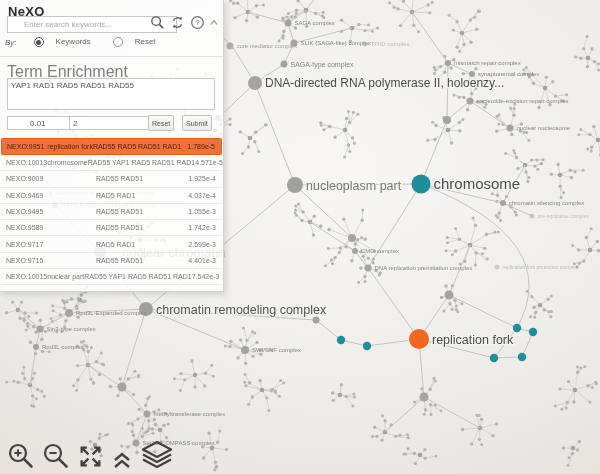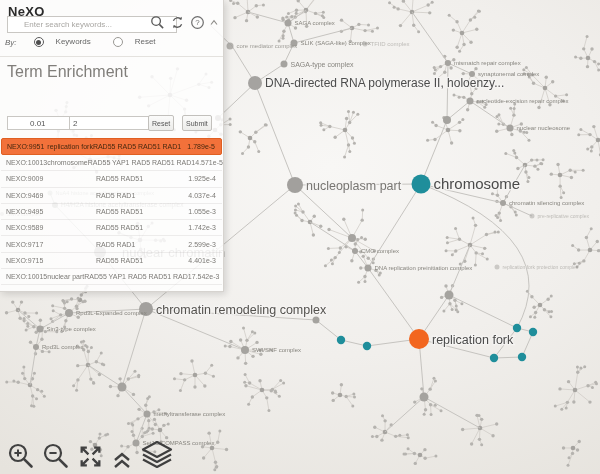--- a/index.html
+++ b/index.html
@@ -1576,20 +1576,21 @@
     </span>
     <span class="radio">
       <span class="rb"></span>
       <span>Reset</span>
     </span>
   </div>
 
   <div class="divider"></div>
   <div class="te-head">Term Enrichment</div>
 
+  <textarea class="te-query" style="">YAP1 RAD1 RAD5 RAD51 RAD55</textarea>
 
   <input class="num-in" style="left: 7px; width: 54px; padding-left: 22px;" value="0.01">
   <input class="num-in" style="left: 69px; width: 72px;" value="2">
   <button class="btn" style="left:148px">Reset</button>
   <button class="btn" style="left:182px">Submit</button>
 
   <div class="results">
         <div class="trow hl">
           <span class="tid">NEXO:9951</span>
           <span class="tterm">replication fork</span>

